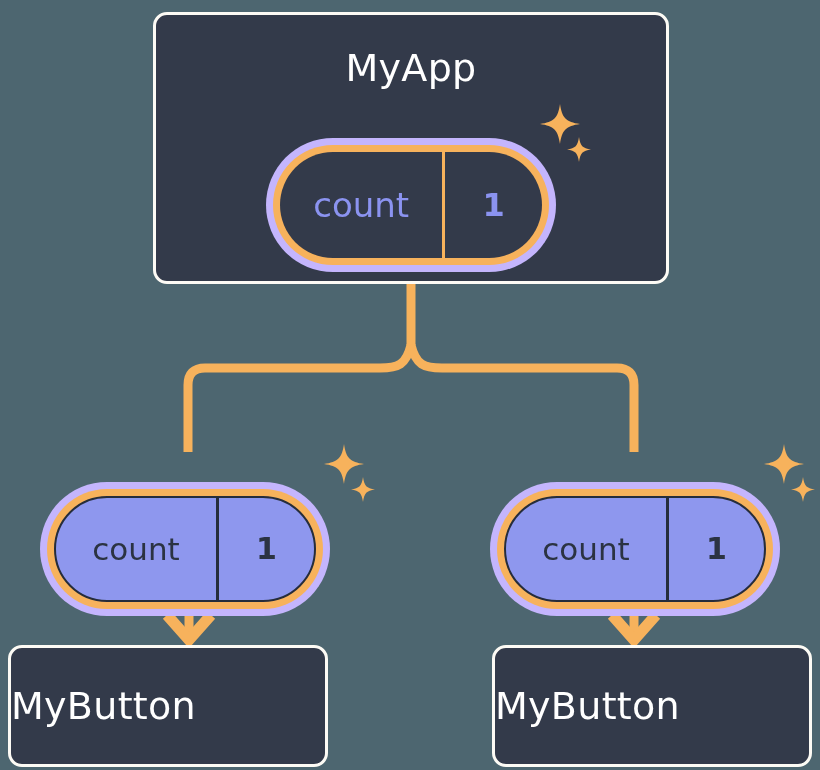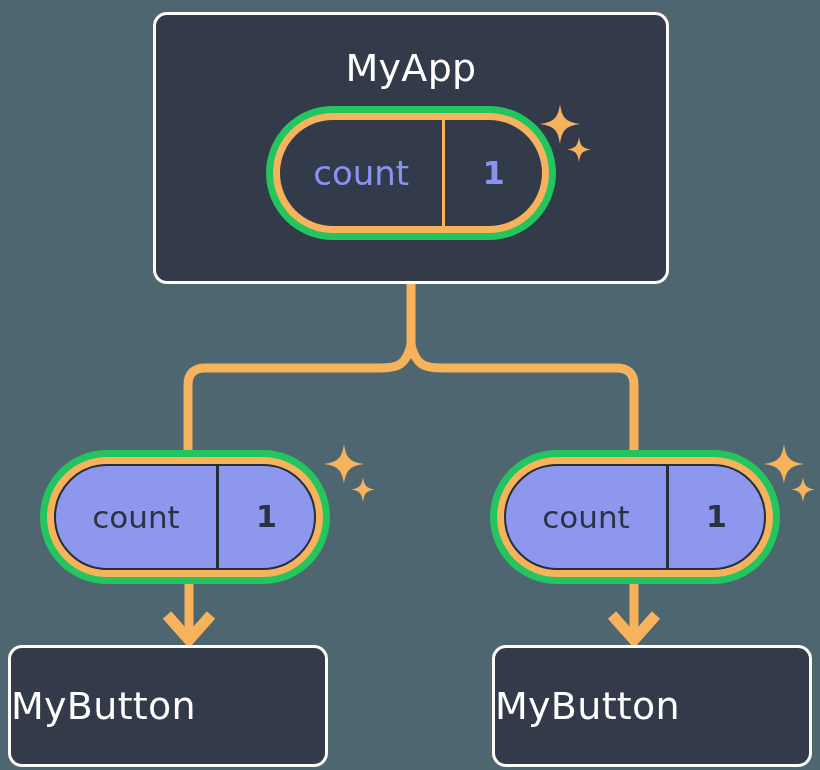--- a/index.html
+++ b/index.html
@@ -71,23 +71,24 @@
     top: 645px;
     width: 320px;
     height: 122px;
   }
 
   
   .pill {
     position: absolute;
     box-sizing: border-box;
     border-radius: 999px;
-    background: #22c55e;          
+    background: #c4b5fd;          
     padding: 7px;
     z-index: 4;
+    margin-top: 32px;
   }
   .pill-inner {
     box-sizing: border-box;
     width: 100%;
     height: 100%;
     border-radius: 999px;
     background: #f7b25c;          
     padding: 7px;
   }
   .pill-body {

